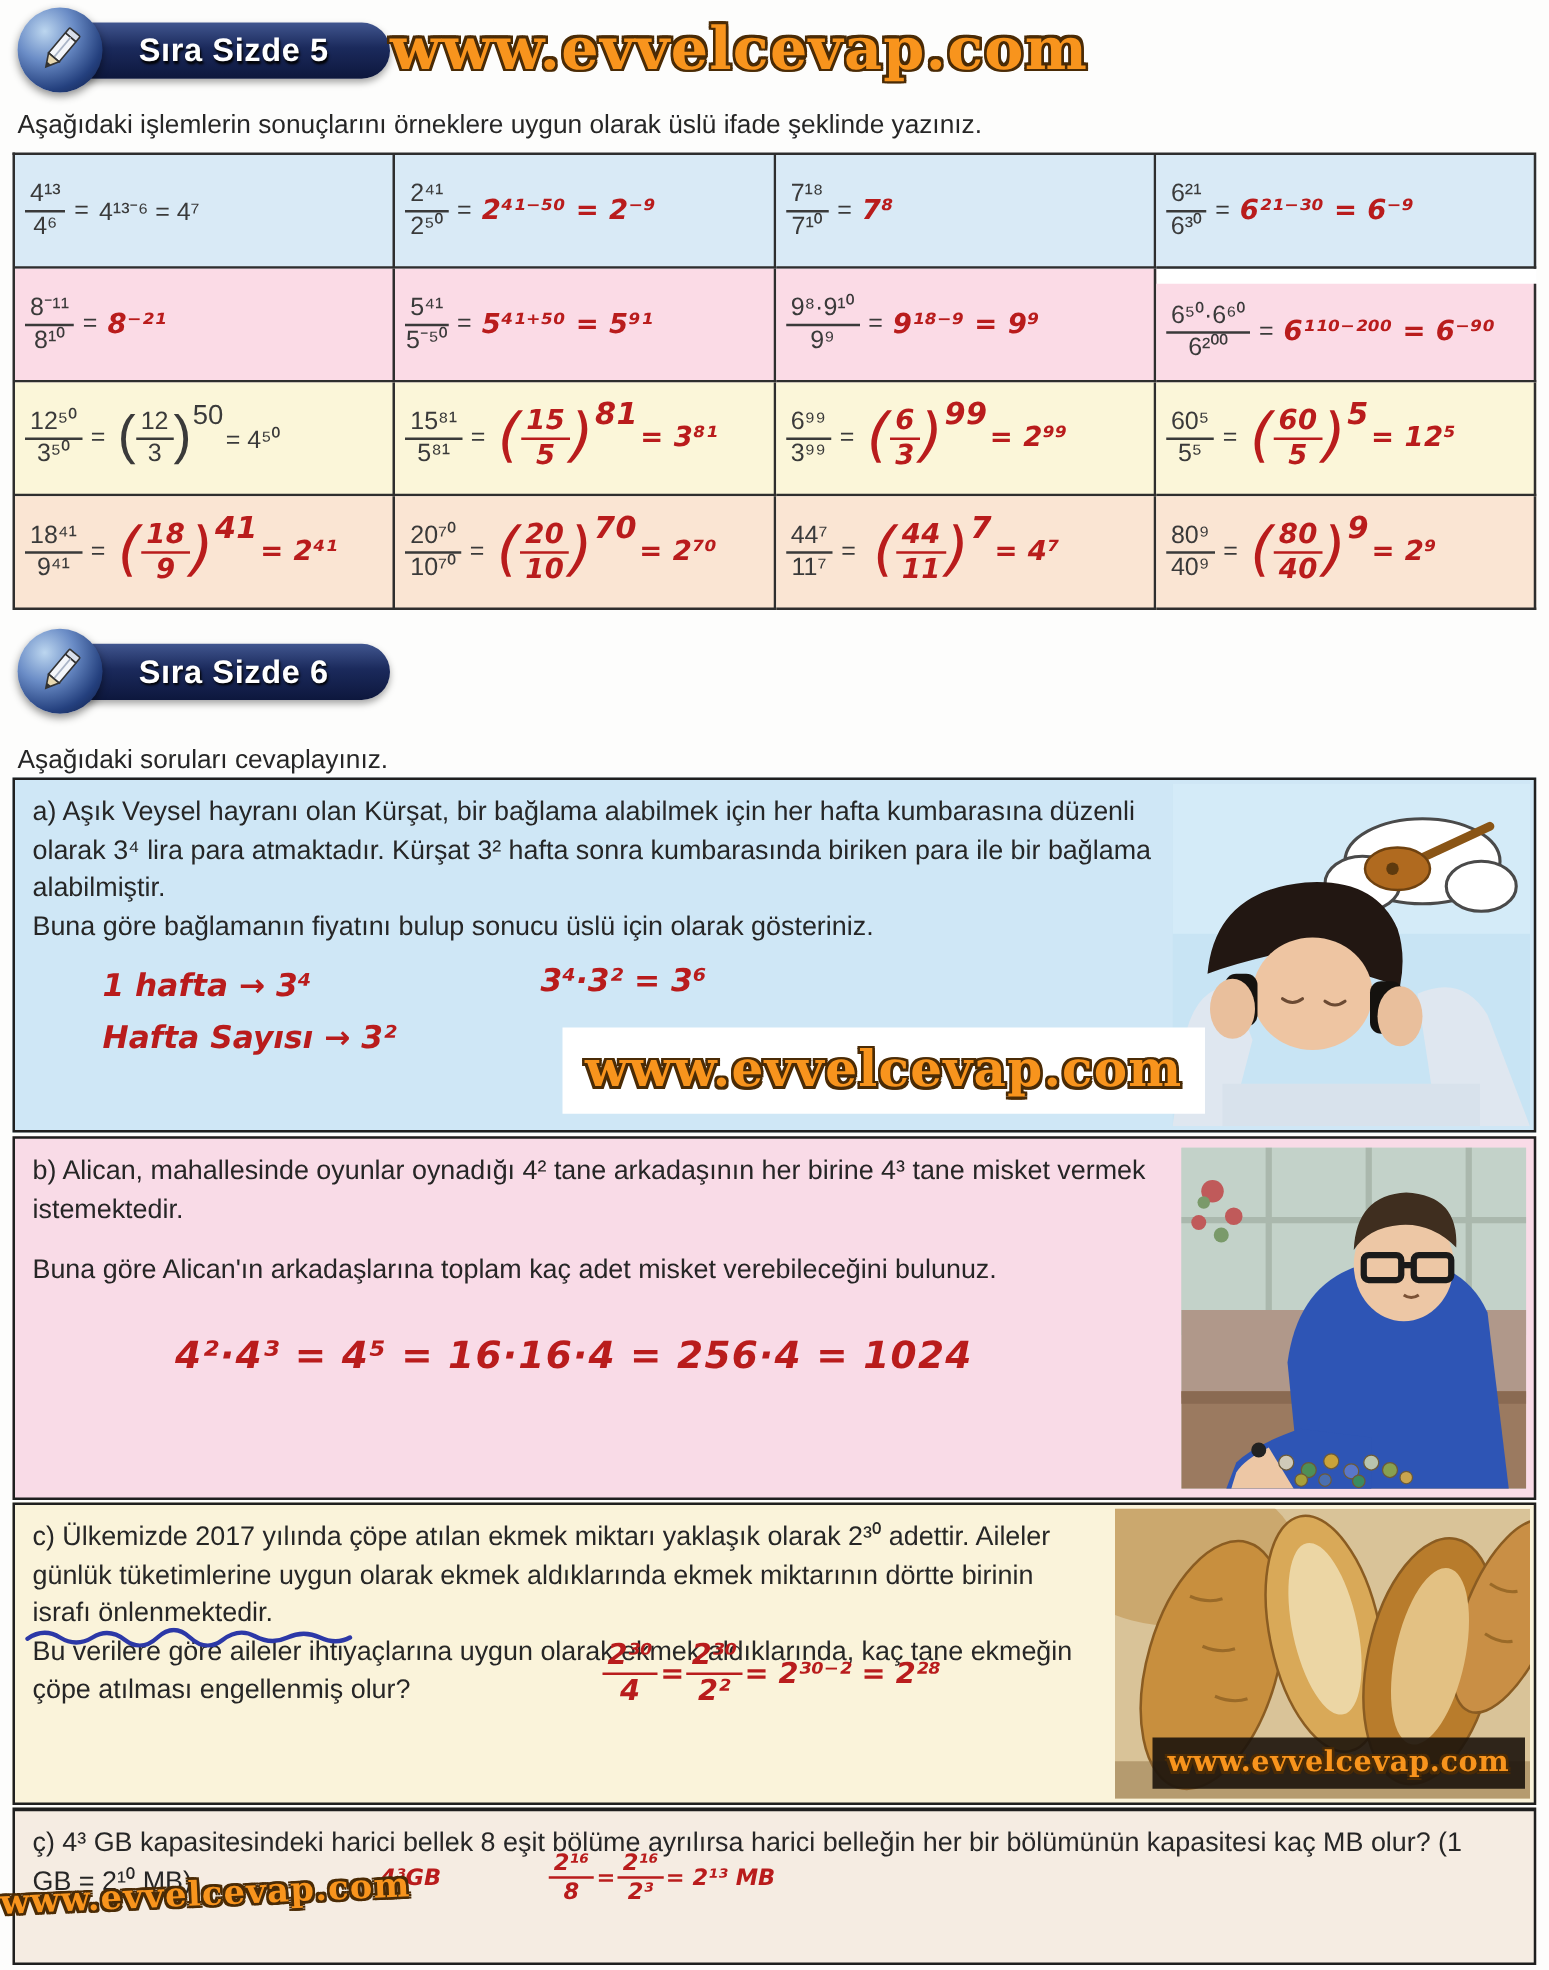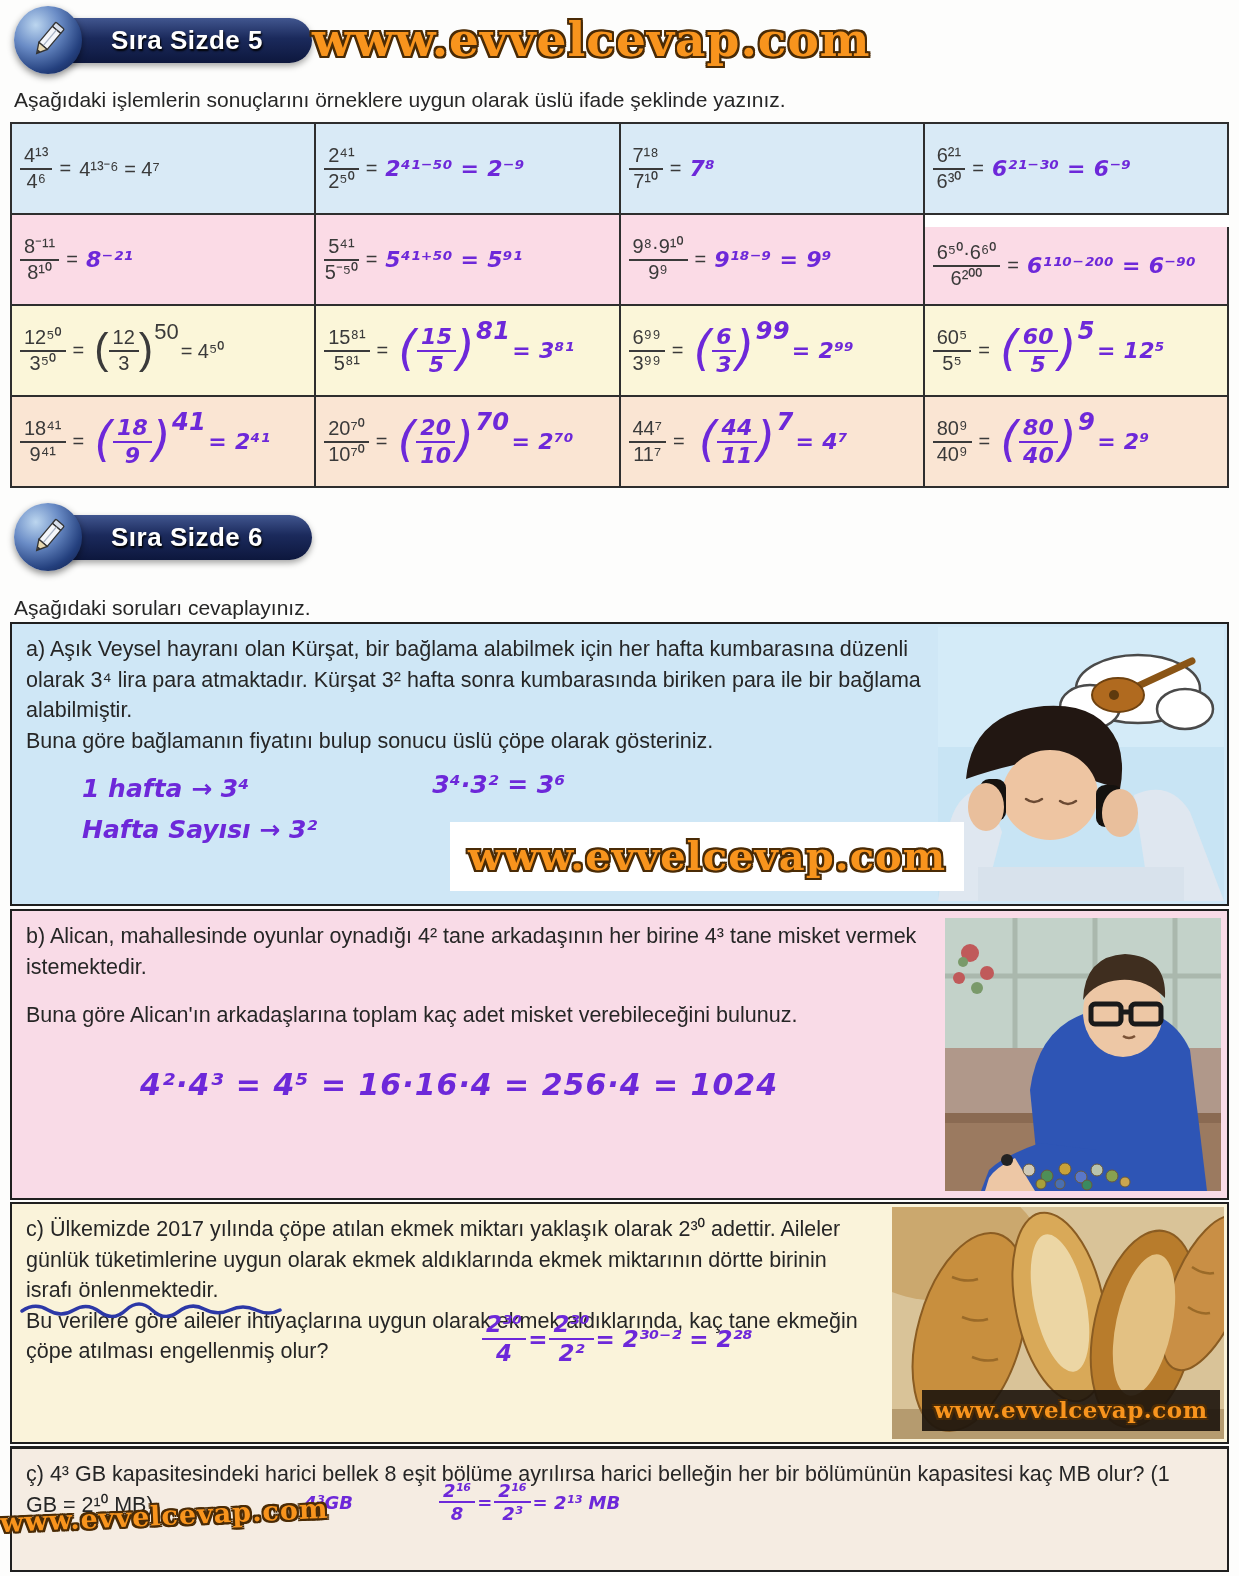--- a/index.html
+++ b/index.html
@@ -44,21 +44,21 @@
 
   
   .fr{display:inline-flex;flex-direction:column;align-items:center;line-height:1.08;vertical-align:middle;}
   .ft{border-bottom:2px solid currentColor;padding:0 4px 1px;}
   .fb{padding-top:1px;}
   .pfrac{display:inline-flex;align-items:center;vertical-align:middle;margin:0 2px;}
   .big{font-size:2.15em;font-weight:400;line-height:.8;transform:translateY(-2px);}
   .pexp{align-self:flex-start;margin:-8px 0 0 1px;font-size:1.1em;}
 
   
-  .hand{color:#6d28d9;font-weight:bold;font-style:italic;font-family:"DejaVu Sans",sans-serif;justify-content:center;}
+  .hand{color:#b91c1c;font-weight:bold;font-style:italic;font-family:"DejaVu Sans",sans-serif;justify-content:center;}
   .ans.hand{font-size:22px;letter-spacing:.3px;}
 
   
   .qbox{position:absolute;left:10px;width:1219px;border:2px solid #1f1f1f;box-sizing:border-box;z-index:1;}
   .qbox-a{top:622px;height:284px;background:#cfe7f6;}
   .qbox-b{top:909px;height:291px;background:#f9dbe7;}
   .qbox-c{top:1202px;height:242px;background:#faf3da;}
   .qbox-ced{top:1446px;height:126px;background:#f5ece2;border-top:3px solid #1f1f1f;}
   .qtext{padding:10px 14px;font-size:21.5px;line-height:1.42;color:#262626;}
   .qtext p{margin:0;}
@@ -391,21 +391,21 @@
     <div class="pill">
       <span>Sıra Sizde 6</span>
     </div>
   </div>
 
   <p class="instr instr6">Aşağıdaki soruları cevaplayınız.</p>
 
   <div class="qbox qbox-a">
     <div class="qtext">
       <p>a) Aşık Veysel hayranı olan Kürşat, bir bağlama alabilmek için her hafta kumbarasına düzenli olarak 3⁴ lira para atmaktadır. Kürşat 3² hafta sonra kumbarasında biriken para ile bir bağlama alabilmiştir.</p>
-      <p>Buna göre bağlamanın fiyatını bulup sonucu üslü çöpe olarak gösteriniz.</p>
+      <p>Buna göre bağlamanın fiyatını bulup sonucu üslü için olarak gösteriniz.</p>
     </div>
     <div class="sol-a hand">
       <div class="sol-a-left">
         <div>1 hafta → 3⁴</div>
         <div>Hafta Sayısı → 3²</div>
       </div>
       <div class="sol-a-expr">3⁴·3² = 3⁶</div>
     </div>
     <svg class="photo photo-a" viewBox="0 0 286 274" preserveAspectRatio="none">
       <rect width="286" height="274" fill="#c8e4f4"></rect>

